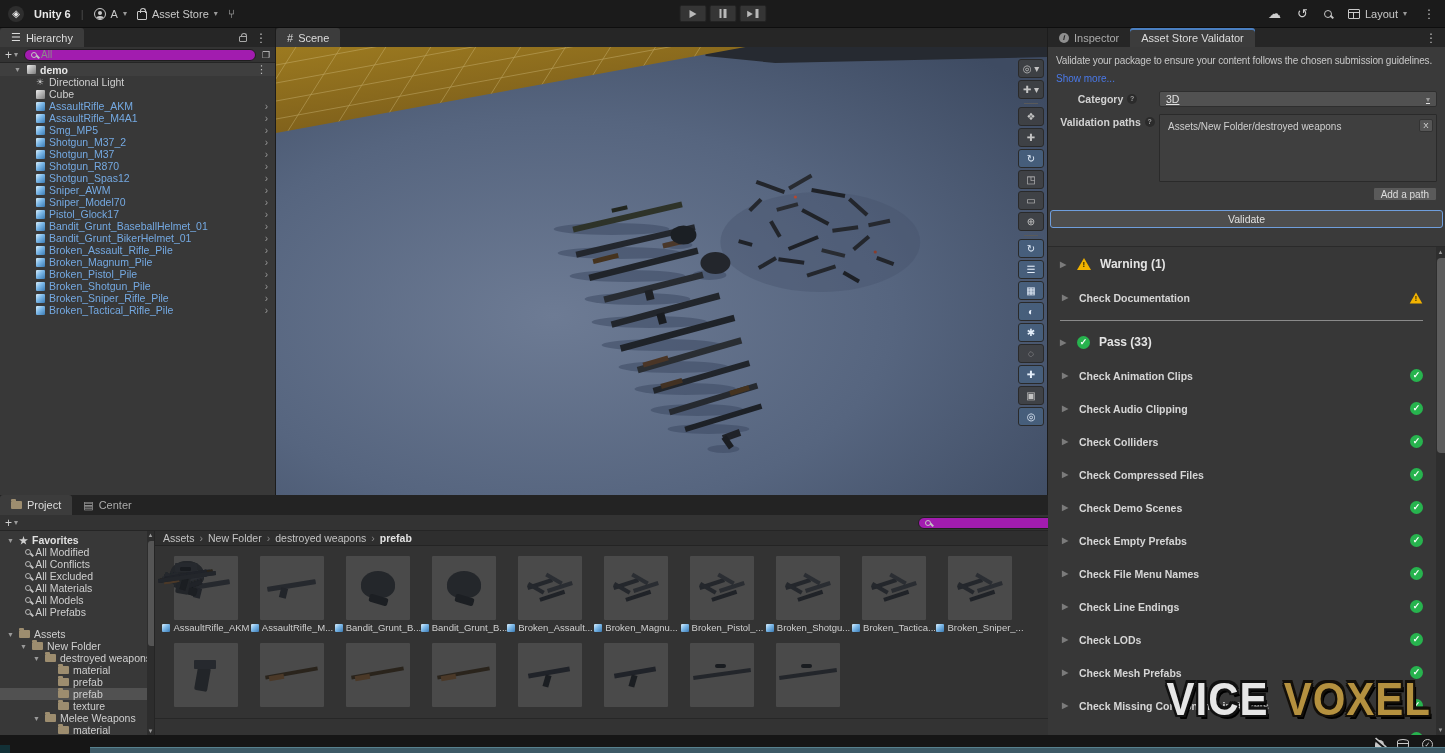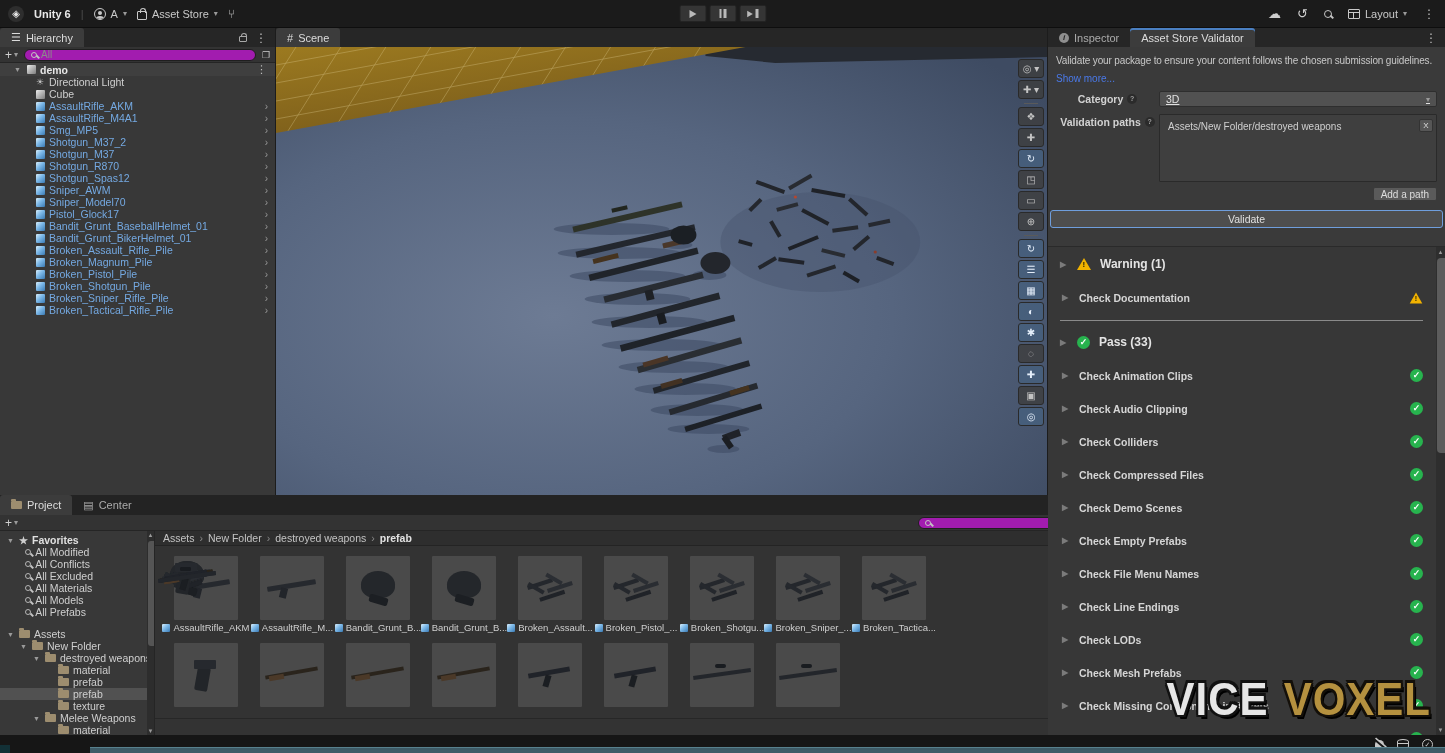--- a/index.html
+++ b/index.html
@@ -860,20 +860,27 @@
               </div>
 
               <div class="asset-cell t-pile">
                 <div class="thumb shape-host t-pile"></div>
                 <div class="asset-label">
                   <span class="pcube"></span>
                   <span>Broken_Assault...</span>
                 </div>
               </div>
 
+              <div class="asset-cell t-pile">
+                <div class="thumb shape-host t-pile"></div>
+                <div class="asset-label">
+                  <span class="pcube"></span>
+                  <span>Broken_Magnu...</span>
+                </div>
+              </div>
 
               <div class="asset-cell t-pile">
                 <div class="thumb shape-host t-pile"></div>
                 <div class="asset-label">
                   <span class="pcube"></span>
                   <span>Broken_Pistol_...</span>
                 </div>
               </div>
 
               <div class="asset-cell t-pile">
@@ -881,29 +888,29 @@
                 <div class="asset-label">
                   <span class="pcube"></span>
                   <span>Broken_Shotgu...</span>
                 </div>
               </div>
 
               <div class="asset-cell t-pile">
                 <div class="thumb shape-host t-pile"></div>
                 <div class="asset-label">
                   <span class="pcube"></span>
-                  <span>Broken_Sniper_...</span>
+                  <span>Broken_Tactica...</span>
                 </div>
               </div>
 
               <div class="asset-cell t-pile">
                 <div class="thumb shape-host t-pile"></div>
                 <div class="asset-label">
                   <span class="pcube"></span>
-                  <span>Broken_Tactica...</span>
+                  <span>Broken_Sniper_...</span>
                 </div>
               </div>
             </div>
           <div class="asset-row">
 
               <div class="asset-cell t-pistol">
                 <div class="thumb shape-host t-pistol"></div>
               </div>
 
               <div class="asset-cell t-shotgun">

